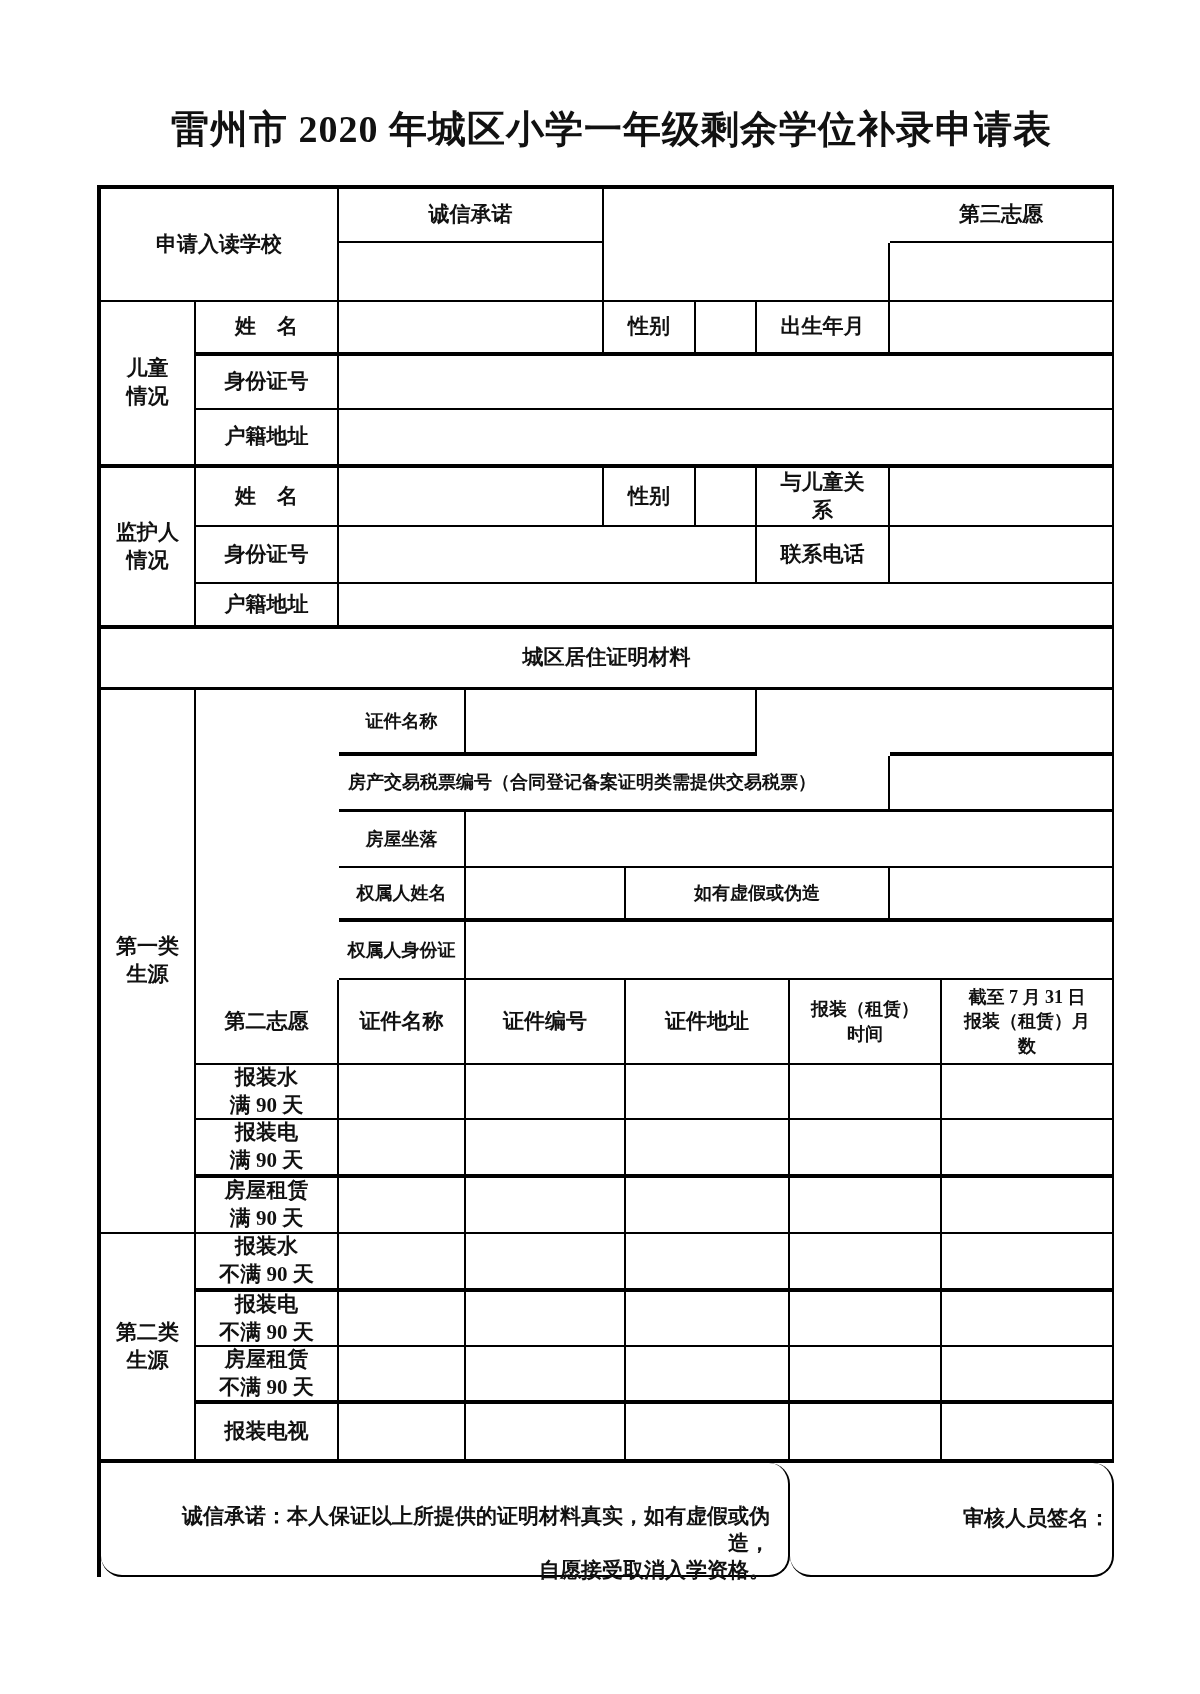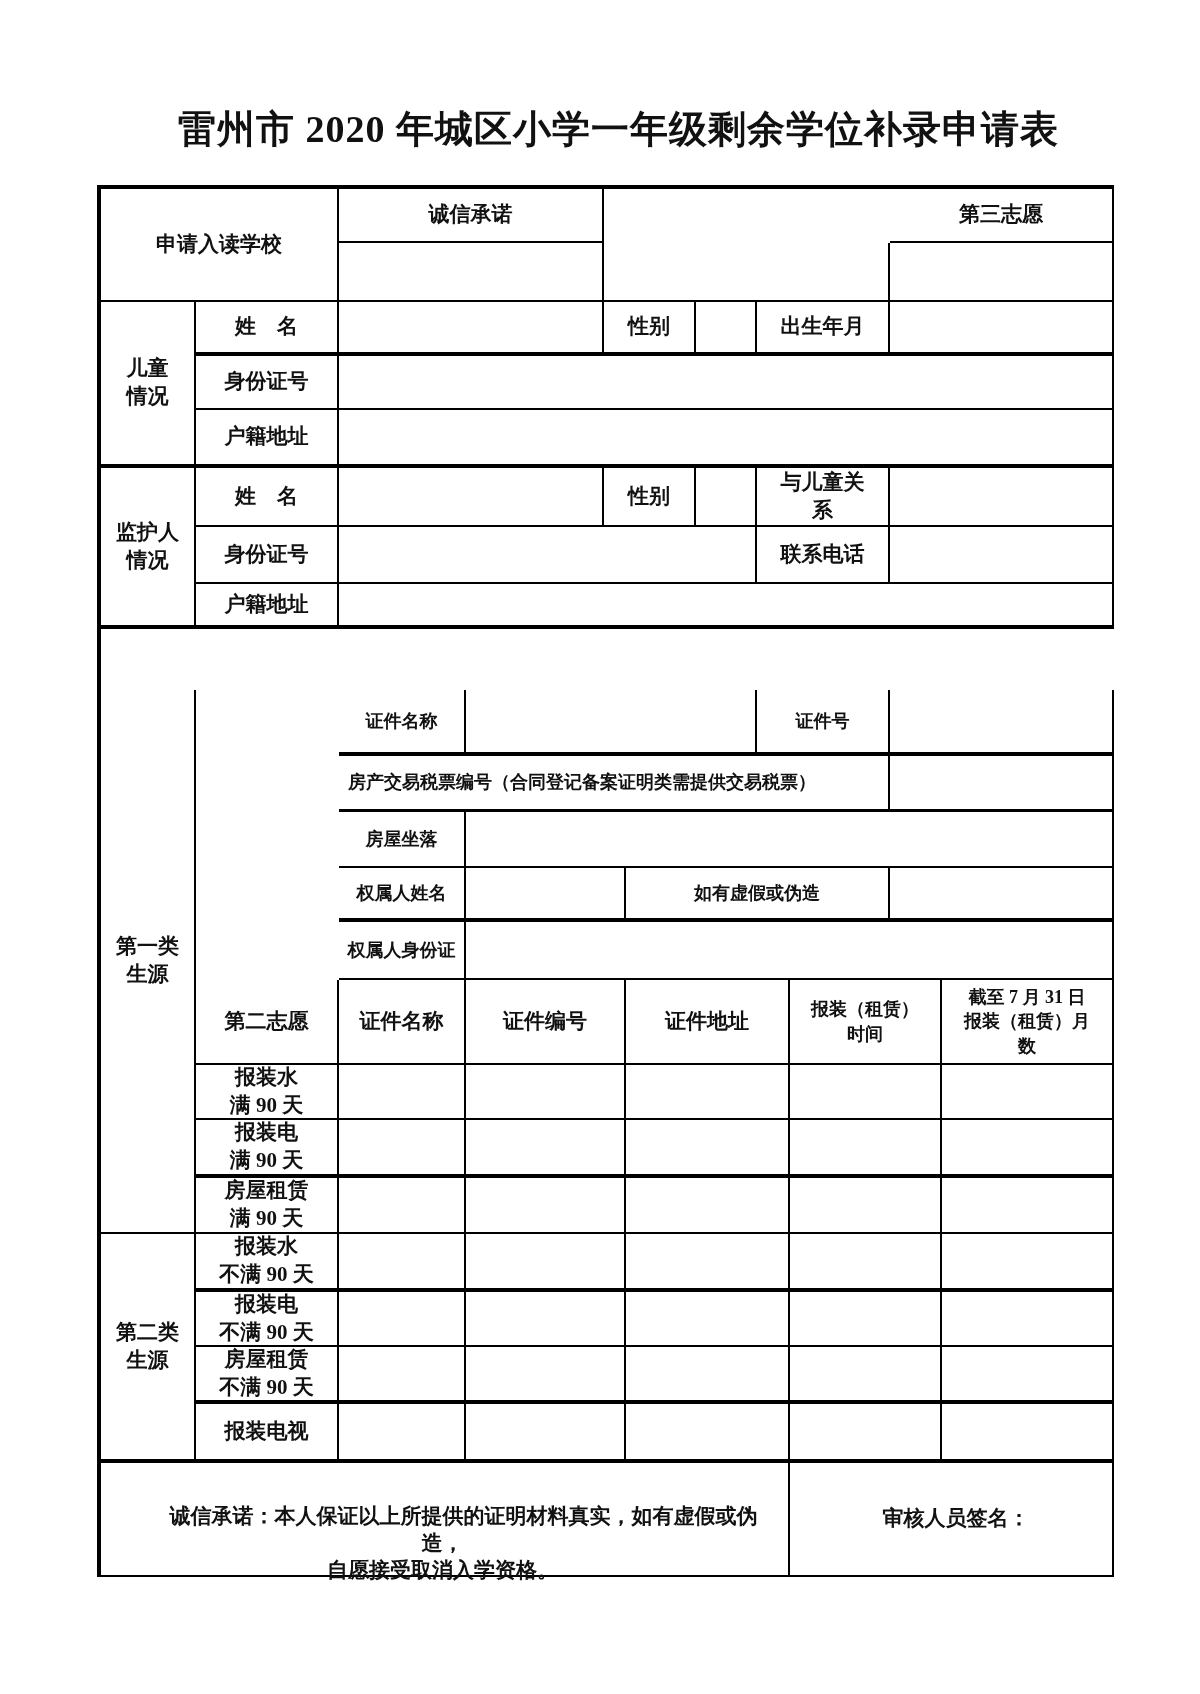--- a/index.html
+++ b/index.html
@@ -3,21 +3,21 @@
 <meta charset="utf-8">
 <style>
   * { box-sizing: border-box; margin: 0; padding: 0; }
   html,body { background:#ffffff; }
   body {
     width:1200px; height:1694px; position:relative;
     font-family:"Liberation Serif","DejaVu Serif",serif;
     color:#111;
   }
   .title {
-    position:absolute; top:104px; left:112px; width:1013px;
+    position:absolute; top:104px; left:105px; width:1013px;
     text-align:center; font-size:38px; font-weight:bold; letter-spacing:1px;
     white-space:nowrap;
   }
   .grid {
     position:absolute; top:185px; left:97px;
     display:grid;
     grid-template-columns:95px 143px 127px 138px 22px 70px 61px 33px 100px 52px 172px;
     grid-template-rows:54px 59px 54px 54px 58px 59px 57px 45px 61px 66px 56px 56px 54px 58px 85px 55px 58px 56px 58px 55px 57px 59px 114px;
     border-top:4px solid #000; border-left:4px solid #000;
     background:#fff;
@@ -25,21 +25,21 @@
   .cell {
     border-right:2px solid #000; border-bottom:2px solid #000;
     display:flex; align-items:center; justify-content:center;
     text-align:center; white-space:pre-line;
     font-weight:bold; font-size:21px; line-height:1.32; padding:2px;
   }
   .bb4 { border-bottom-width:4px; }
   .bb3 { border-bottom-width:3px; }
   .small { font-size:18px; line-height:1.35; }
   .left { justify-content:flex-start; text-align:left; padding-left:9px; }
-  .block { display:block; text-align:center; }
+  .block { display:block; text-align:right;border-radius:21px; }
   .pledge-text {
     padding:10px 16px 0 12px; text-indent:2em;
     font-size:21px; font-weight:bold; line-height:1.3; white-space:pre-line;
   }
   .guardian-sign { padding-left:238px; margin-top:30px; font-size:21px; font-weight:bold; }
   .reviewer-sign { padding:12px 0 0 10px; font-size:21px; font-weight:bold; }
 </style>
 </head>
 <body>
 
@@ -76,26 +76,26 @@
   <div class="cell" style="grid-area:6/8/7/10">与儿童关
 系</div>
   <div class="cell" style="grid-area:6/10/7/12"></div>
   <div class="cell" style="grid-area:7/2/8/3">身份证号</div>
   <div class="cell" style="grid-area:7/3/8/8"></div>
   <div class="cell" style="grid-area:7/8/8/10">联系电话</div>
   <div class="cell" style="grid-area:7/10/8/12"></div>
   <div class="cell bb4" style="grid-area:8/2/9/3">户籍地址</div>
   <div class="cell bb4" style="grid-area:8/3/9/12"></div>
 
+  <div class="cell bb3" style="grid-area:9/1/10/12">城区居住证明材料</div>
 
   <div class="cell" style="grid-area:10/1/19/2">第一类
 生源</div>
   <div class="cell bb4 small" style="grid-area:10/3/11/4">证件名称</div>
   <div class="cell bb4" style="grid-area:10/4/11/8"></div>
-  <div class="cell bb4 small" style="grid-area:10/8/11/10">证件号</div>
   <div class="cell bb4" style="grid-area:10/10/11/12"></div>
   <div class="cell bb3 left small" style="grid-area:11/3/12/10">房产交易税票编号（合同登记备案证明类需提供交易税票）</div>
   <div class="cell bb3" style="grid-area:11/10/12/12"></div>
   <div class="cell small" style="grid-area:12/3/13/4">房屋坐落</div>
   <div class="cell" style="grid-area:12/4/13/12"></div>
   <div class="cell bb4 small" style="grid-area:13/3/14/4">权属人姓名</div>
   <div class="cell bb4" style="grid-area:13/4/14/6"></div>
   <div class="cell bb4 small" style="grid-area:13/6/14/10">如有虚假或伪造</div>
   <div class="cell bb4" style="grid-area:13/10/14/12"></div>
   <div class="cell small" style="grid-area:14/3/15/4">权属人身份证</div>

